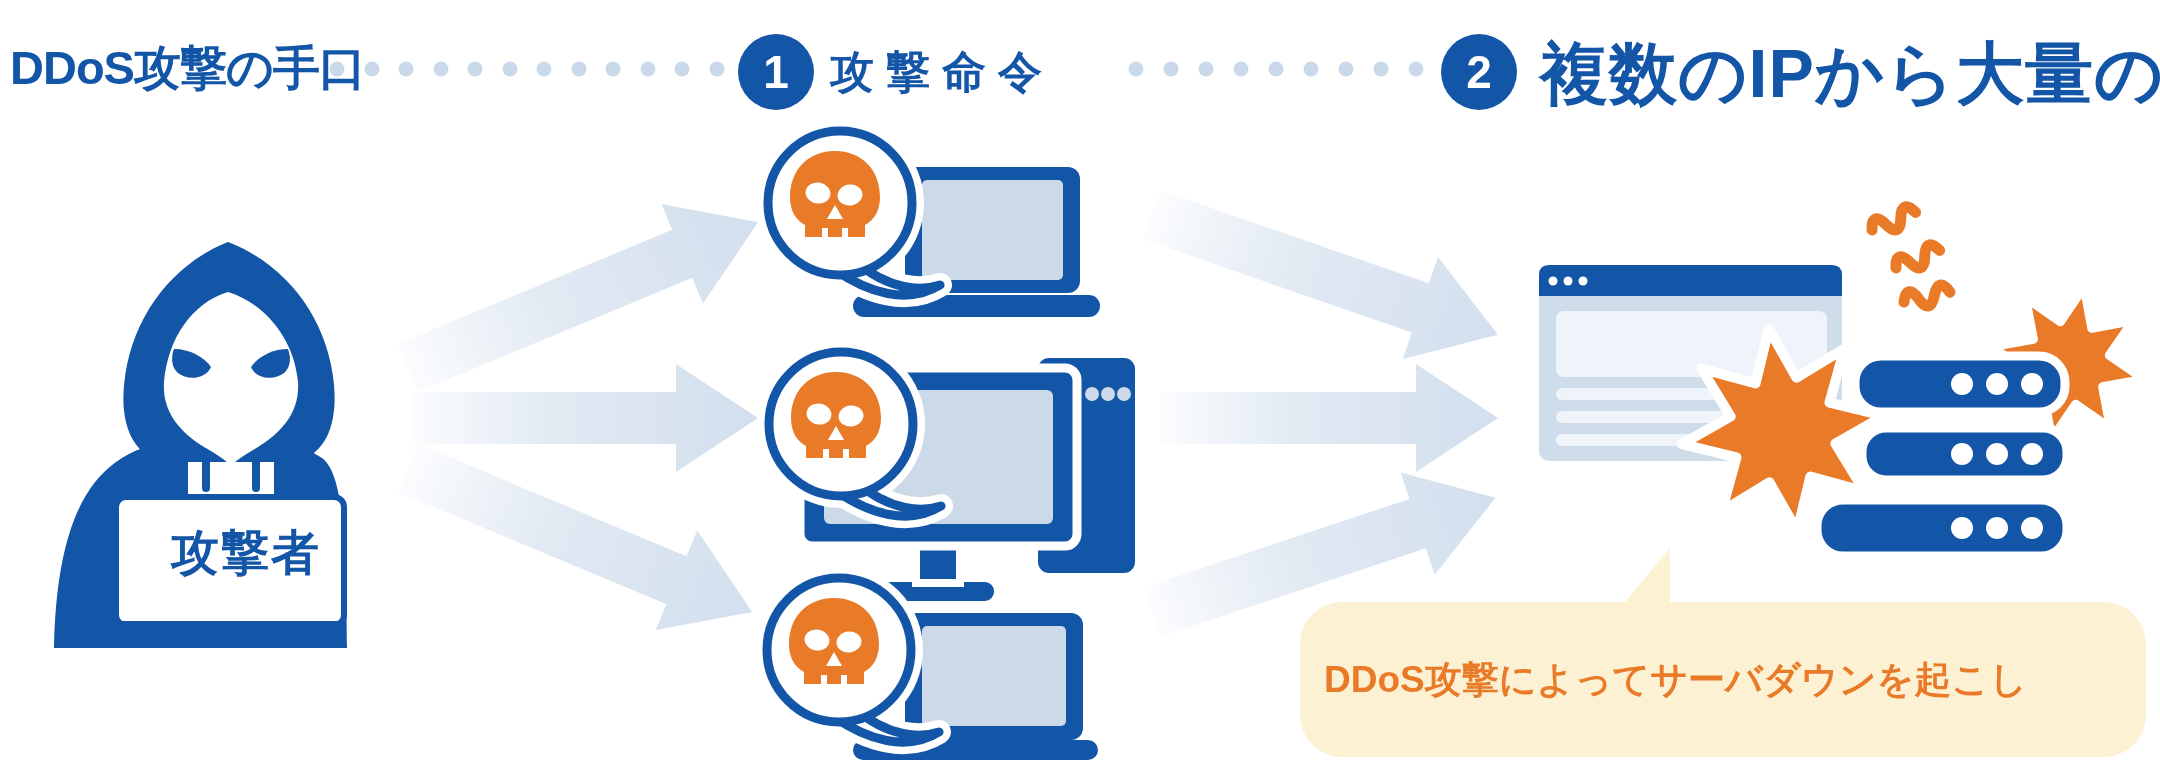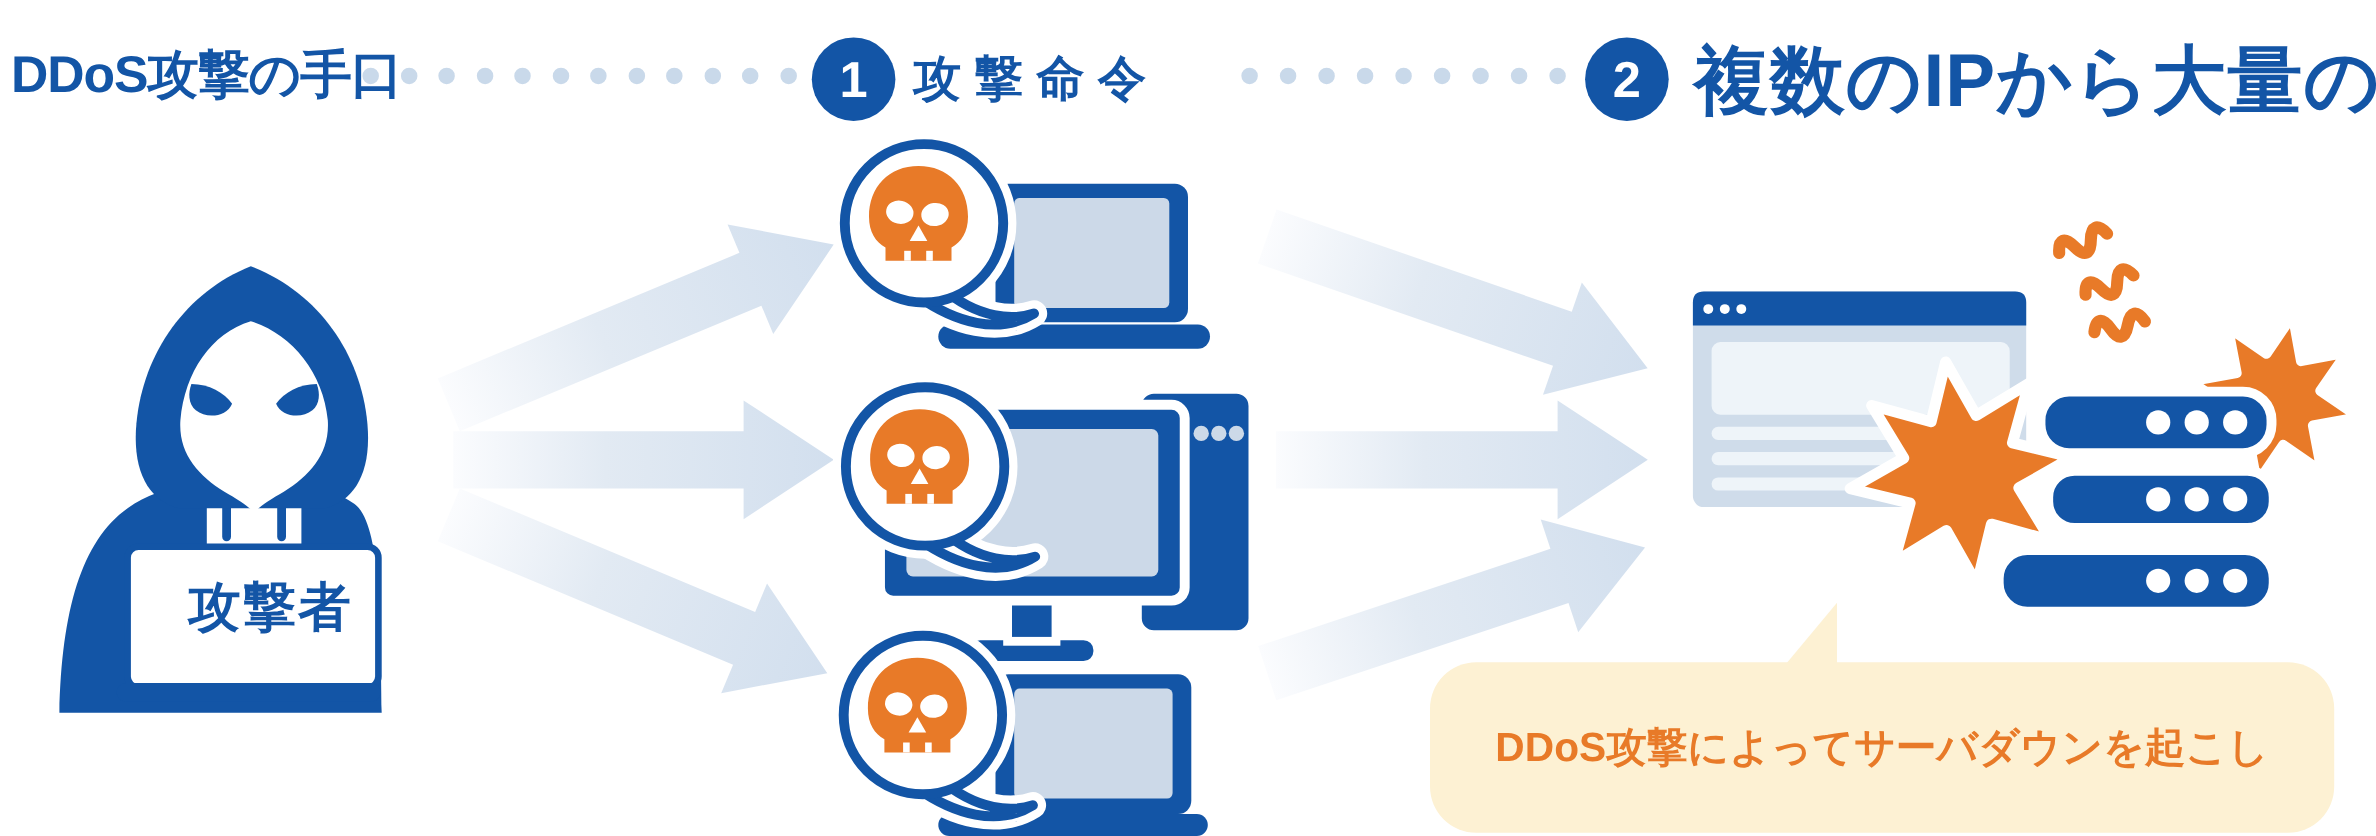--- a/index.html
+++ b/index.html
@@ -18,21 +18,21 @@
   .badge2{left:1441px;top:34px;}
   .step1-label{left:830px;top:45px;font-size:44px;line-height:54px;letter-spacing:12px;}
   .step2-label{left:1540px;top:38px;font-size:68px;line-height:70px;letter-spacing:1px;}
   .attacker-label{
     left:132px;top:527px;width:228px;text-align:center;
     font-size:48px;line-height:52px;letter-spacing:2px;
   }
   .callout{
     position:absolute;left:1300px;top:602px;width:822px;height:155px;
     background:#fdf1d3;border-radius:42px;
-    display:flex;flex-direction:column;align-items:center;justify-content:center;gap:8px;
+    display:flex;flex-direction:row;align-items:center;gap:8px;padding-left:24px;
   }
   .callout div{font-weight:bold;color:#e87a28;font-size:37px;line-height:42px;white-space:nowrap;}
 </style>
 </head>
 <body>
 
 <div class="stage">
 
   <svg width="2160" height="760" viewBox="0 0 2160 760">
     <defs>

